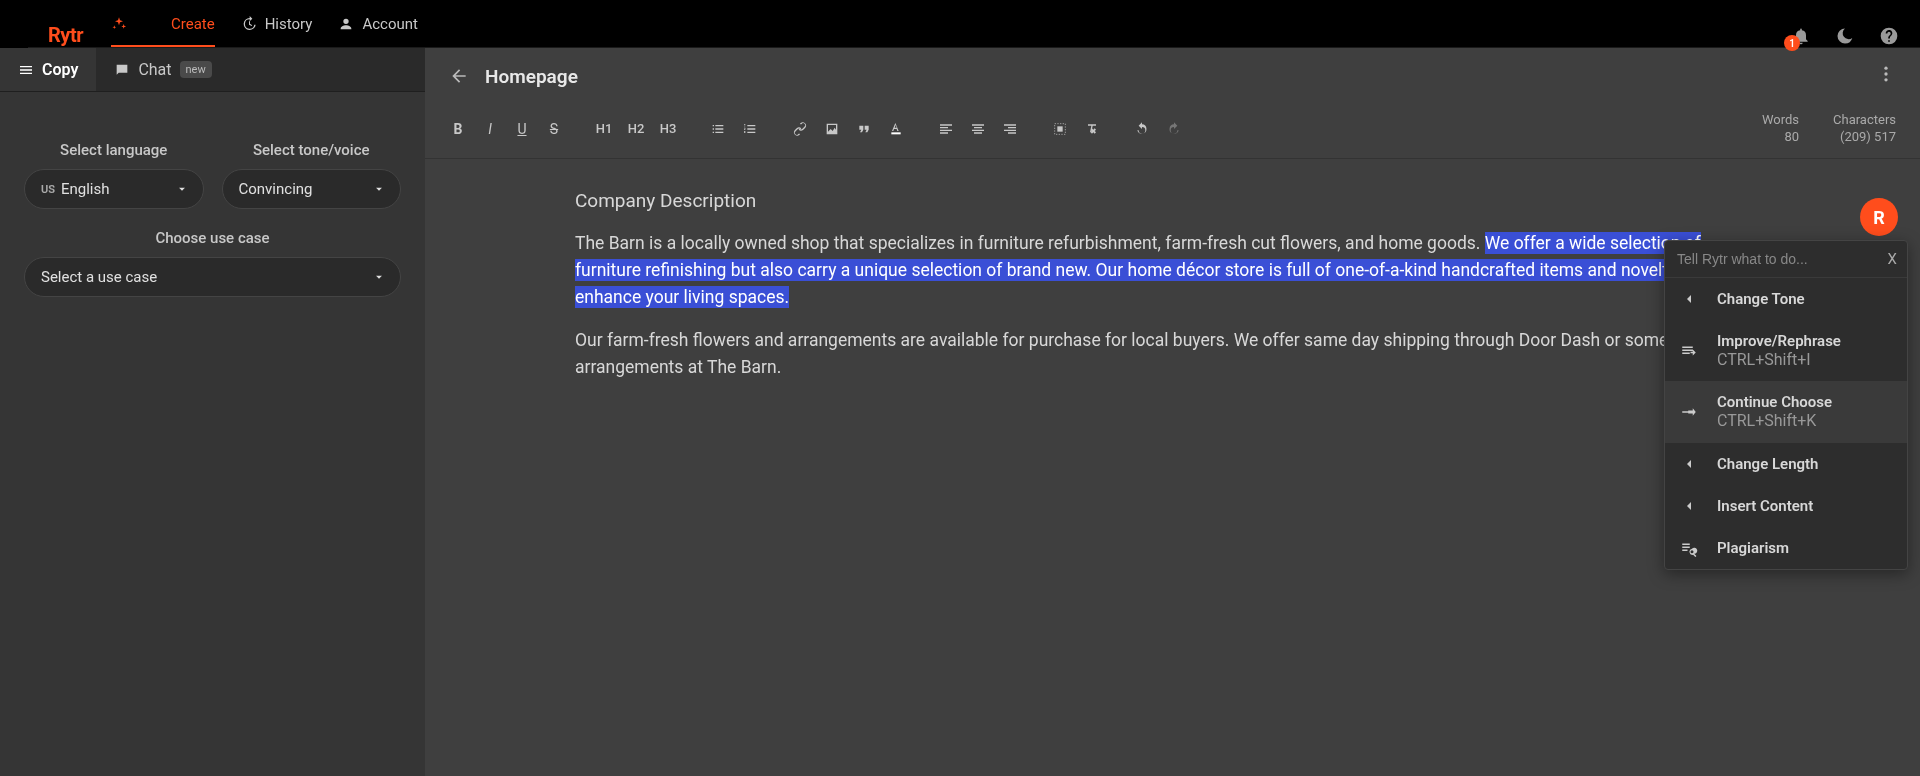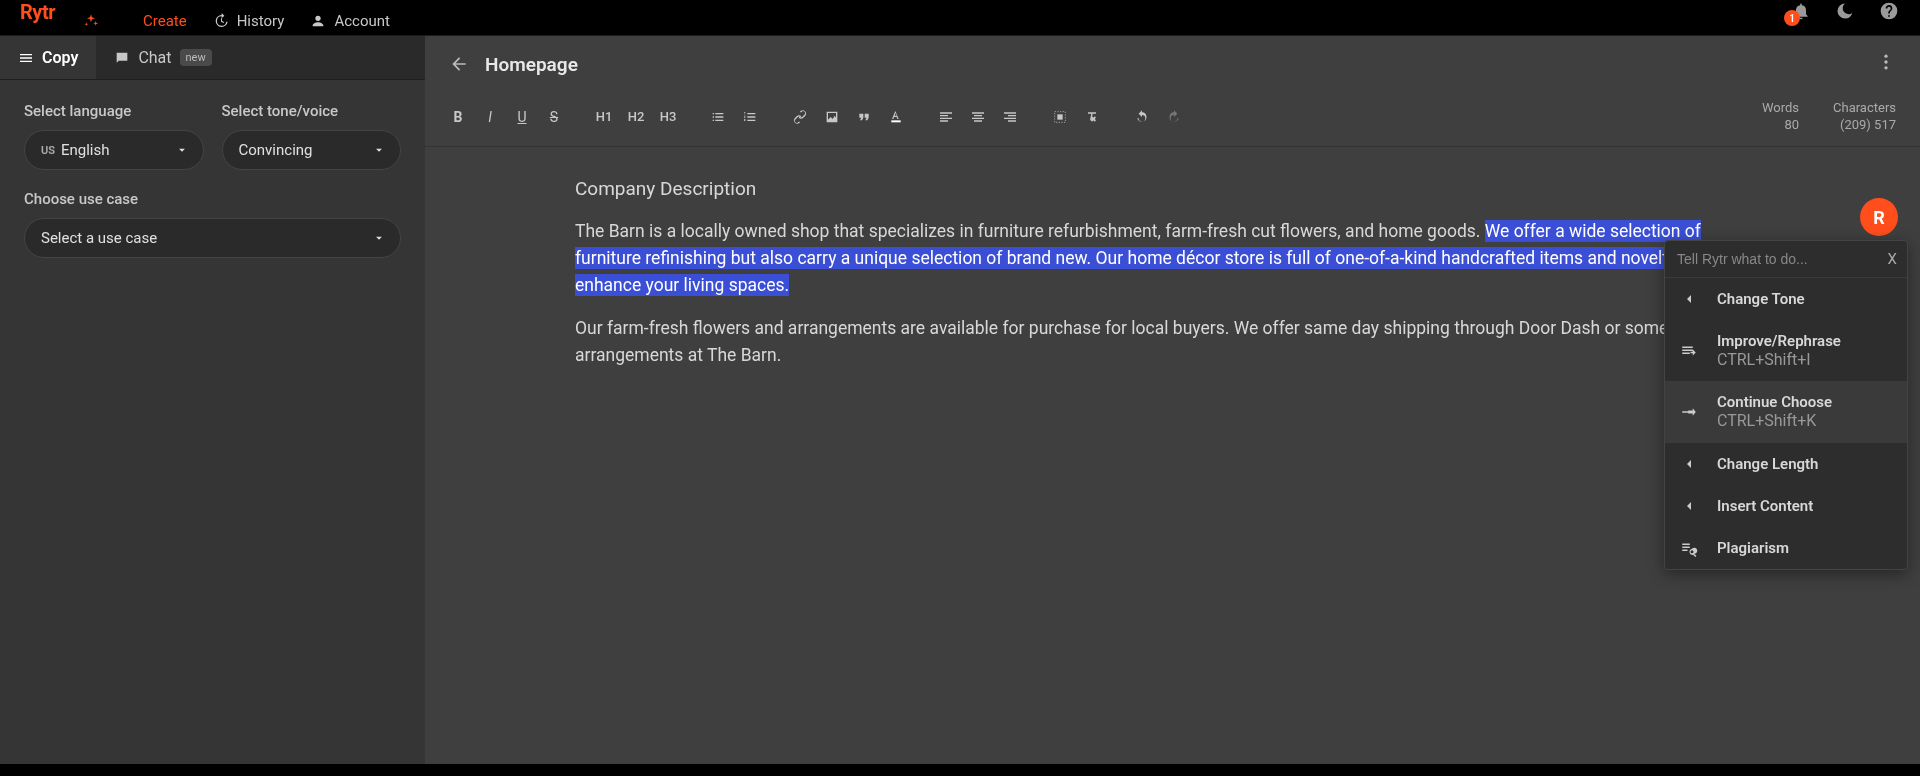--- a/index.html
+++ b/index.html
@@ -1,41 +1,41 @@
 <!DOCTYPE html>
 <html><head>
 <meta charset="utf-8">
 <style>
 * { margin: 0; padding: 0; box-sizing: border-box; }
 body { font-family: -apple-system, BlinkMacSystemFont, "Segoe UI", Roboto, sans-serif; background: #000; color: #d4d4d4; width: 1920px; height: 776px; overflow: hidden; }
 
 
-.topnav { display: flex; align-items: flex-start; height: 36px; background: #000; padding: 0 20px; border-bottom: 1px solid #1a1a1a; }
+.topnav { display: flex; align-items: flex-end; height: 48px; background: #000; padding: 0 20px; border-bottom: 1px solid #1a1a1a; margin-left: 28px; }
 .logo { font-weight: 700; font-size: 20px; color: #ff4d1c; letter-spacing: -0.5px; margin-right: 28px; }
 .nav-items { display: flex; align-items: center; gap: 26px; }
 .nav-item { display: flex; align-items: center; gap: 8px; font-size: 15px; color: #c8c8c8; cursor: pointer; padding: 12px 0; border-bottom: 2px solid transparent; }
 .nav-item.active { color: #ff4d1c; border-bottom: 2px solid #ff4d1c; gap: 44px; }
 .nav-item svg { width: 16px; height: 16px; }
 .nav-right { margin-left: auto; display: flex; align-items: center; gap: 22px; }
 .nav-right-icon { position: relative; width: 22px; height: 22px; display: flex; align-items: center; justify-content: center; color: #9a9a9a; cursor: pointer; }
 .notif-badge { position: absolute; bottom: -4px; left: -6px; background: #ff4d1c; color: #fff; font-size: 10px; border-radius: 50%; width: 16px; height: 16px; display: flex; align-items: center; justify-content: center; font-weight:600;}
 
 
 .main { display: flex; height: calc(100% - 48px); }
 
 
-.sidebar { width: 425px; background: #353535; display: flex; flex-direction: column; }
+.sidebar { width: 425px; background: #353535; display: flex; flex-direction: column; gap: 27px; }
 .sidebar-tabs { display: flex; background: #2a2a2a; border-bottom: 1px solid #1f1f1f;}
 .sidebar-tab { display: flex; align-items: center; gap: 8px; padding: 12px 18px; font-size: 16px; cursor: pointer; color: #c8c8c8; }
 .sidebar-tab.active { background: #353535; font-weight: 600; color: #fff; }
 .sidebar-tab svg { width: 16px; height: 16px; }
 .badge-new { background: #4a4a4a; color: #bbb; font-size: 11px; padding: 2px 6px; border-radius: 4px; }
 .sidebar-body { padding: 22px 24px; }
 .form-row { display: flex; gap: 18px; margin-bottom: 20px;}
-.form-col { flex: 1; display: flex; flex-direction: column; }
+.form-col { flex: 1; display: flex; flex-direction: column; text-align: center; }
 .form-label { font-size: 15px; color: #c8c8c8; margin-bottom: 10px; font-weight: 500;}
 .select { background: #2a2a2a; border: 1px solid #444; border-radius: 22px; padding: 10px 36px 10px 16px; color: #e0e0e0; font-size: 15px; position: relative; cursor: pointer; display:flex; align-items:center;}
 .select .chev { position: absolute; right: 14px; top: 50%; transform: translateY(-50%); }
 .select-wide { width: 100%; }
 .flag { font-size: 11px; margin-right: 6px; opacity:0.7; font-weight:600;}
 
 
 .editor-pane { flex: 1; background: #3f3f3f; display: flex; flex-direction: column; }
 .editor-header { display: flex; align-items: center; padding: 16px 24px; }
 .back-arrow { color: #bbb; margin-right: 16px; cursor: pointer; display:flex;}

